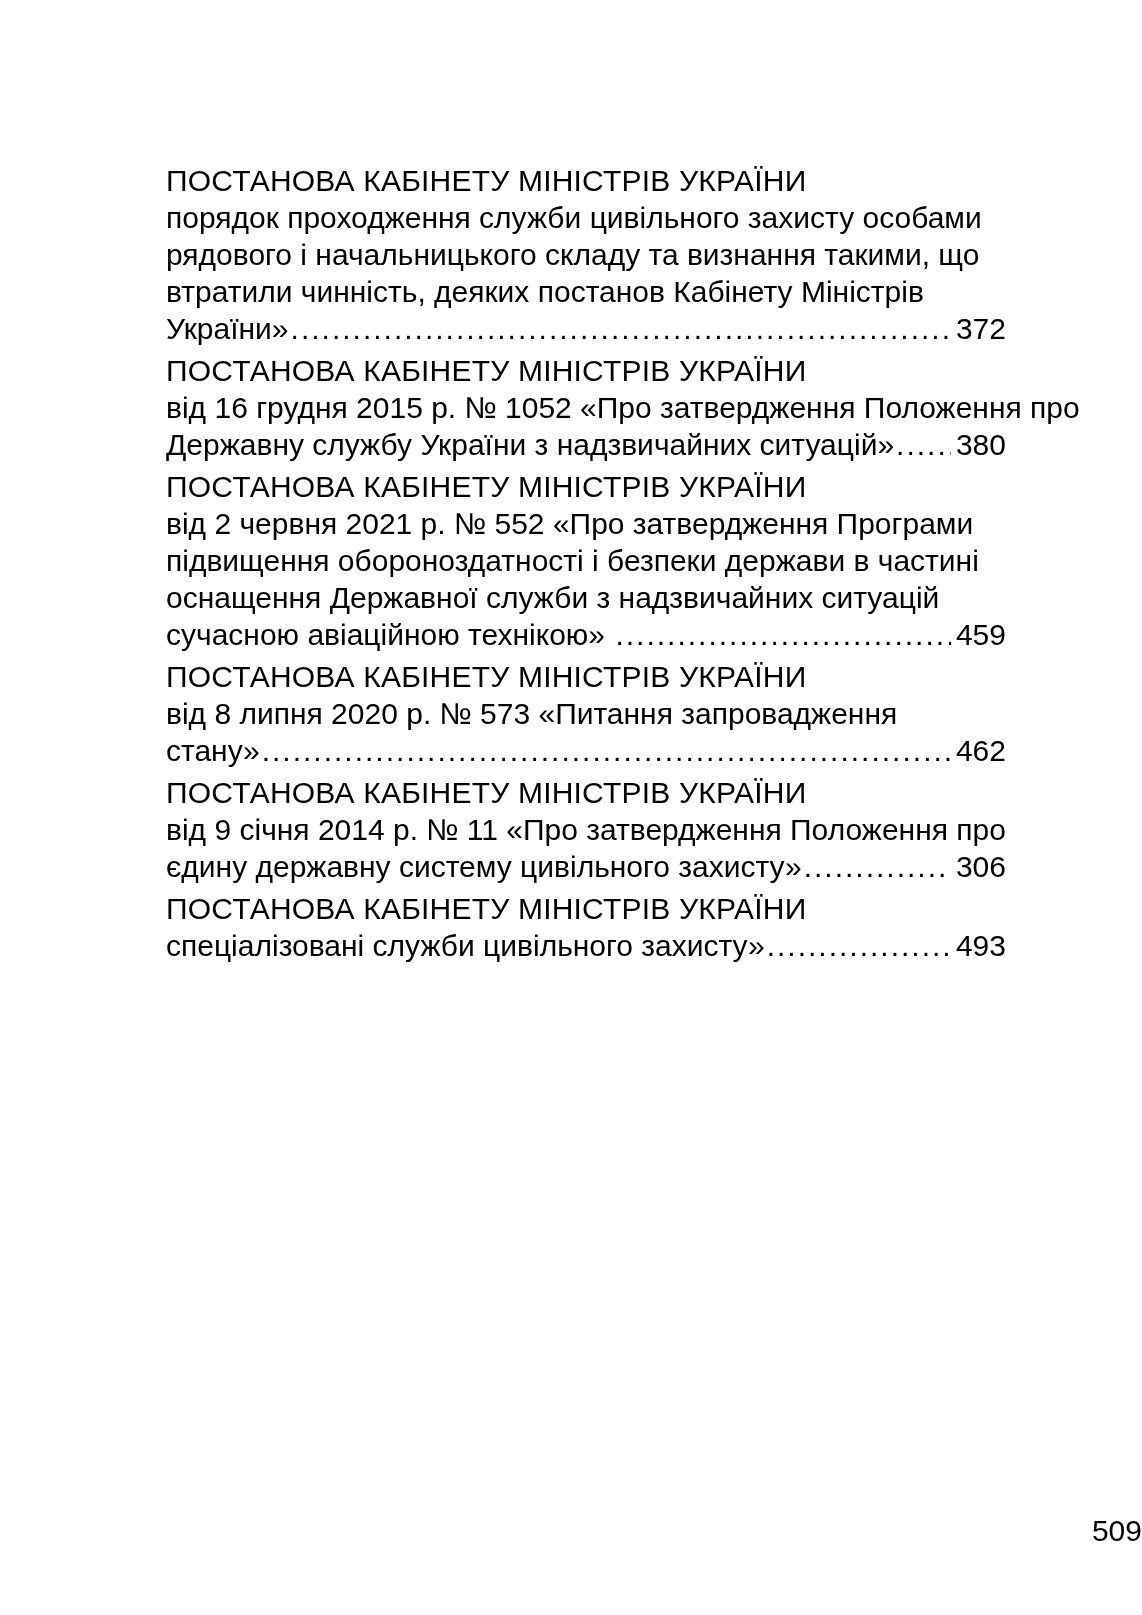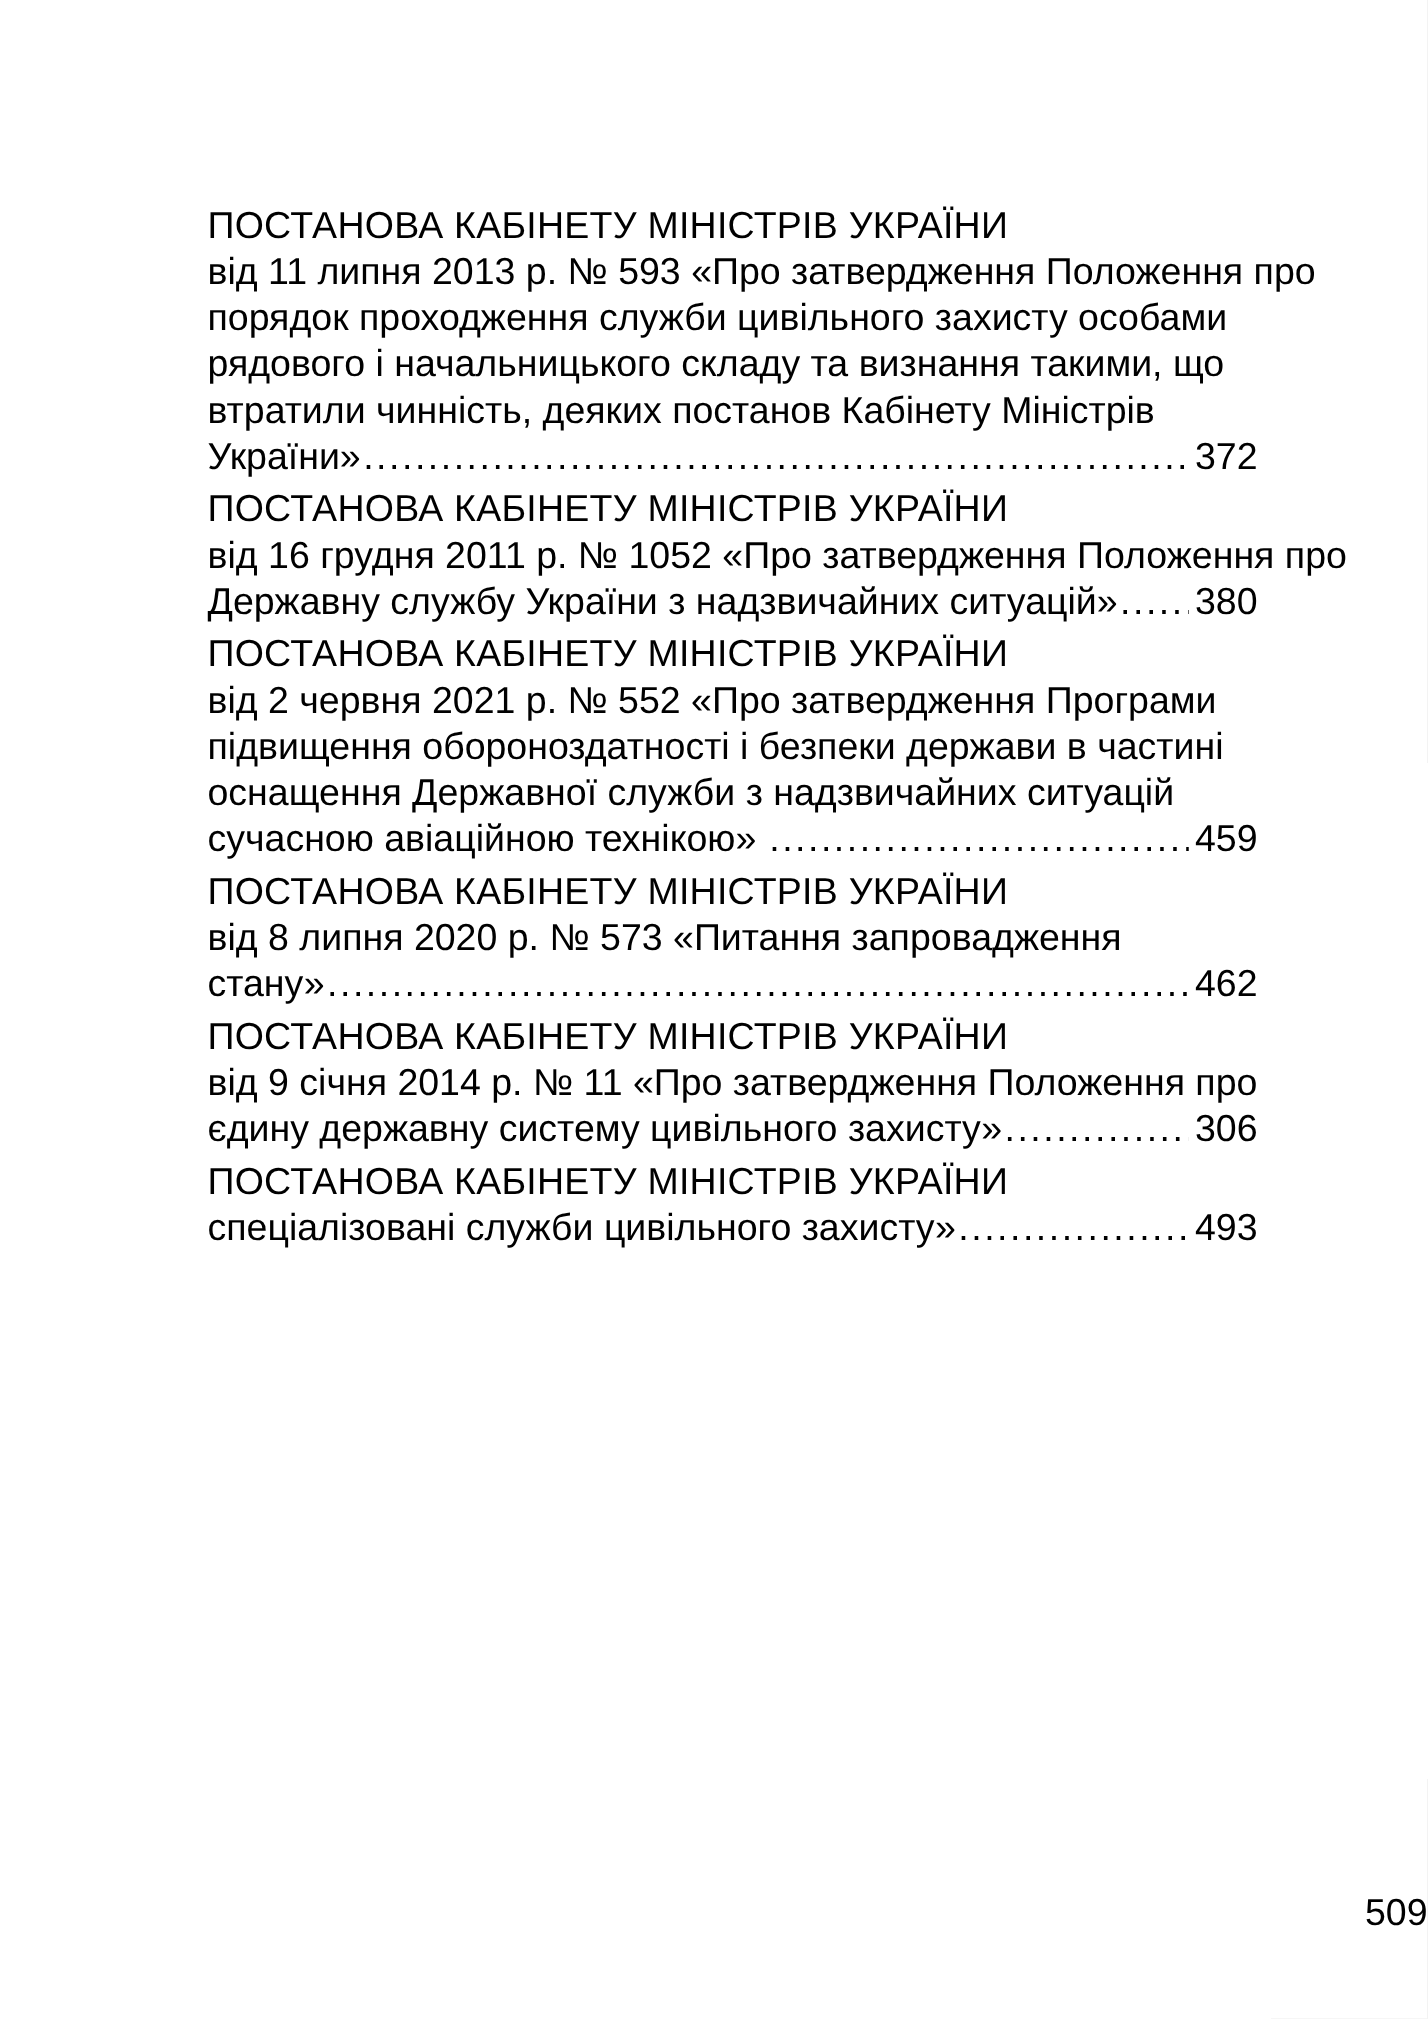--- a/index.html
+++ b/index.html
@@ -69,33 +69,32 @@
   }
 </style>
 </head>
 <body>
 
 <div class="page">
 
   <main class="toc" id="toc">
       <div class="toc-entry">
         <div class="toc-heading">ПОСТАНОВА КАБІНЕТУ МІНІСТРІВ УКРАЇНИ</div>
-        <div class="toc-line">від 11 липня 2013 р. № 593 «Про затвердження Положення про</div>
         <div class="toc-line">порядок проходження служби цивільного захисту особами</div>
         <div class="toc-line">рядового і начальницького складу та визнання такими, що</div>
         <div class="toc-line">втратили чинність, деяких постанов Кабінету Міністрів</div>
         <div class="toc-lastline">
           <span class="toc-text">України»</span>
           <span class="dot-leader">....................................................................................................................................................................................................................................................................</span>
           <span class="toc-pagenum">372</span>
         </div>
       </div>
       <div class="toc-entry">
         <div class="toc-heading">ПОСТАНОВА КАБІНЕТУ МІНІСТРІВ УКРАЇНИ</div>
-        <div class="toc-line">від 16 грудня 2011 р. № 1052 «Про затвердження Положення про</div>
+        <div class="toc-line">від 16 грудня 2015 р. № 1052 «Про затвердження Положення про</div>
         <div class="toc-lastline">
           <span class="toc-text">Державну службу України з надзвичайних ситуацій»</span>
           <span class="dot-leader">....................................................................................................................................................................................................................................................................</span>
           <span class="toc-pagenum">380</span>
         </div>
       </div>
       <div class="toc-entry">
         <div class="toc-heading">ПОСТАНОВА КАБІНЕТУ МІНІСТРІВ УКРАЇНИ</div>
         <div class="toc-line">від 2 червня 2021 р. № 552 «Про затвердження Програми</div>
         <div class="toc-line">підвищення обороноздатності і безпеки держави в частині</div>

